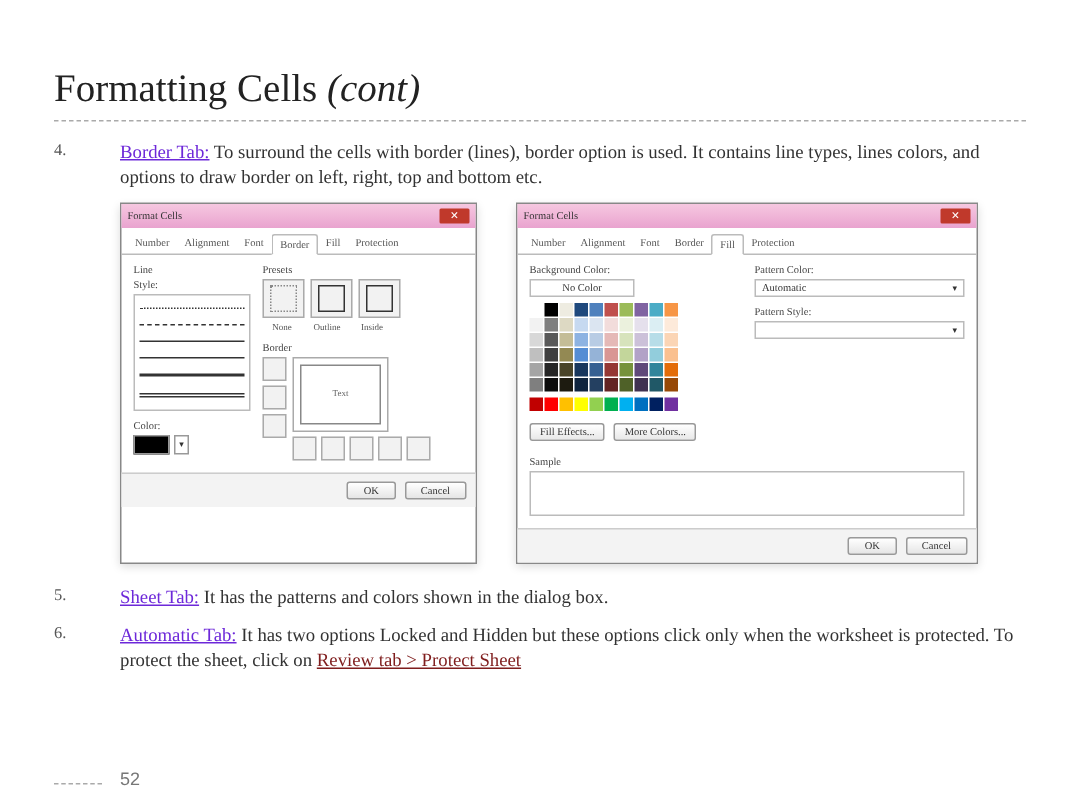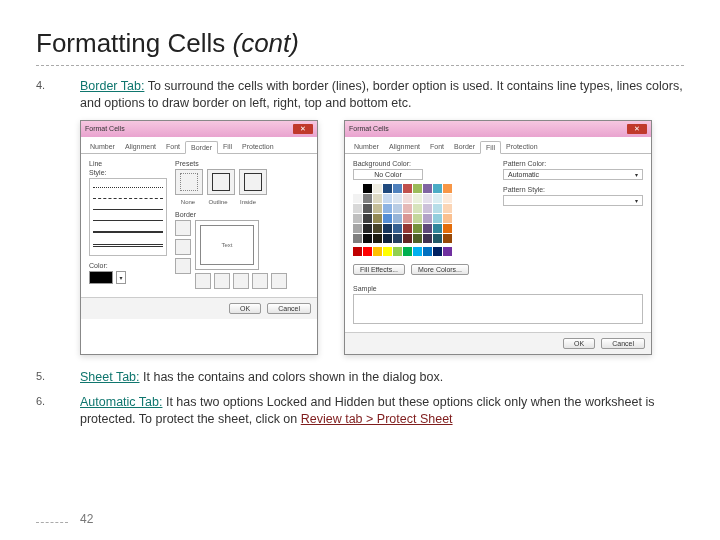--- a/index.html
+++ b/index.html
@@ -7,21 +7,22 @@
     padding: 0;
     width: 720px;
     height: 540px;
     font-family: Arial, sans-serif;
     background: #fff;
     color: #333;
     position: relative;
     overflow: hidden;
   }
   .slide {
-    padding: 28px 36px 0 36px;
+    padding: 44px 36px 0 36px;
+    font-family: Liberation Serif, serif;
   }
   .title {
     font-size: 26px;
     font-weight: normal;
     margin: 0 0 6px 0;
     color: #222;
   }
   .title .cont {
     font-style: italic;
     font-weight: normal;
@@ -40,21 +41,21 @@
     font-size: 11px;
     color: #555;
     padding-top: 1px;
   }
   .txt {
     flex: 1;
     font-size: 12.5px;
     line-height: 1.35;
     color: #333;
   }
-  .u { text-decoration: underline; color: #0f766e; }
+  .u { text-decoration: underline; color: #6d28d9; }
   .link { text-decoration: underline; color: #7f1d1d; }
   .shots {
     display: flex;
     gap: 26px;
     margin: 6px 0 14px 44px;
   }
   .dlg {
     border: 1px solid #888;
     font-size: 7px;
     background: #fff;
@@ -382,27 +383,27 @@
         <div class="btn">OK</div>
         <div class="btn">Cancel</div>
       </div>
     </div>
 
   </div>
 
   <div class="row">
     <div class="num">5.</div>
     <div class="txt">
-      <span class="u">Sheet Tab:</span><span> It has the contains and colors shown in the dialog box.</span>
+      <span class="u">Sheet Tab:</span><span> It has the patterns and colors shown in the dialog box.</span>
     </div>
   </div>
   <div class="row">
     <div class="num">6.</div>
     <div class="txt">
       <span class="u">Automatic Tab:</span><span>  It has two options Locked and Hidden but these options click only when the worksheet is protected. To protect the sheet, click on </span><span class="link">Review tab &gt; Protect Sheet</span>
     </div>
   </div>
 </div>
 
 <div class="footer">
   <div class="bar"></div>
-  <span>42</span>
+  <span>52</span>
 </div>
 
 </body></html>

